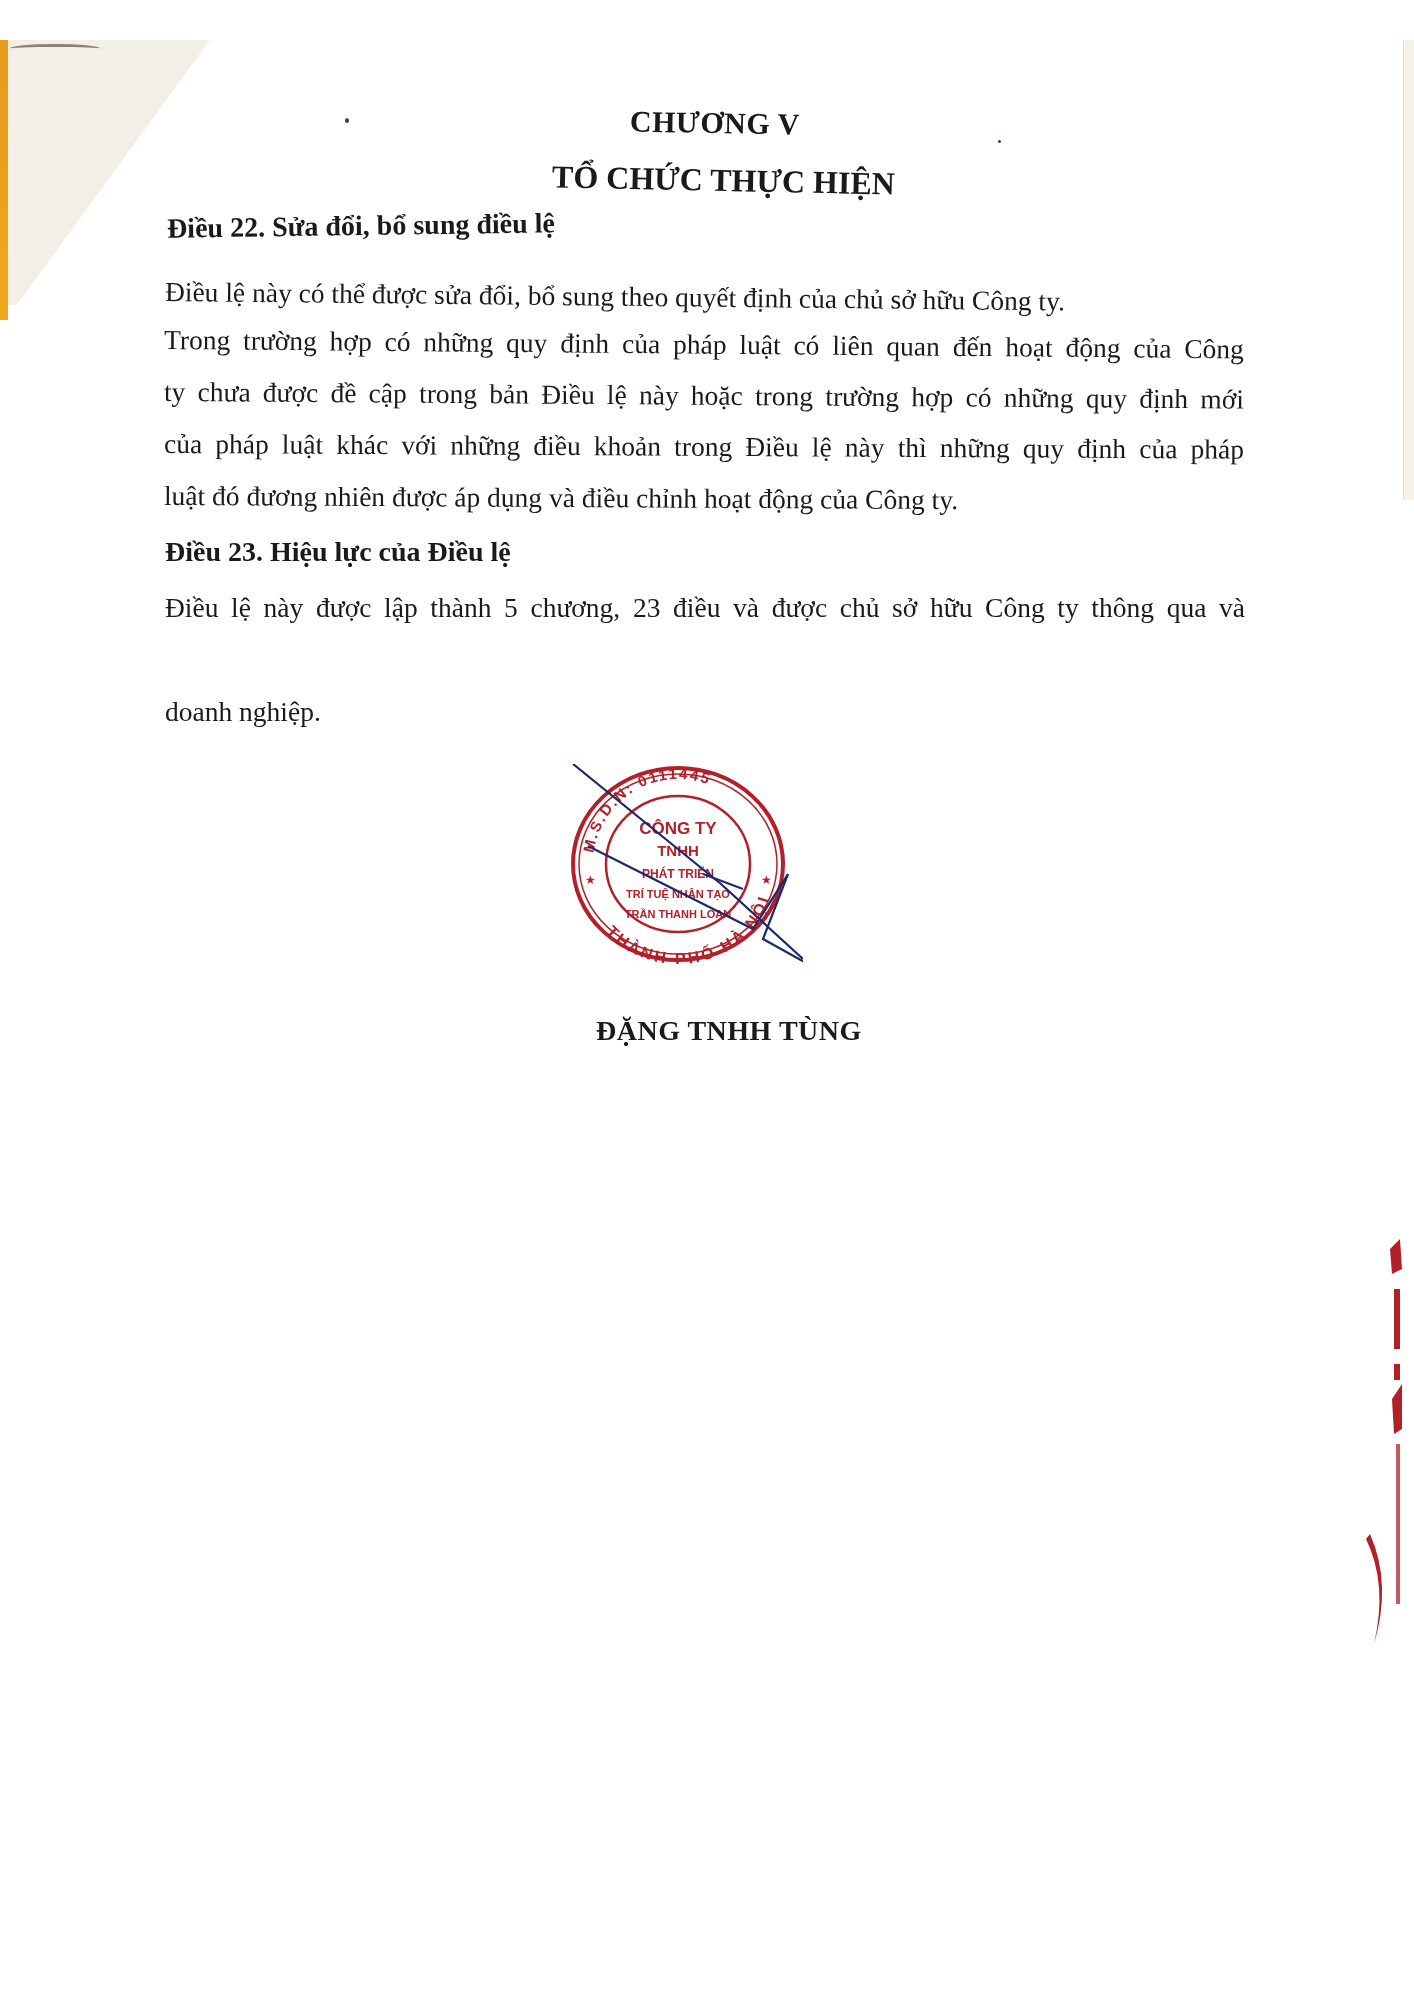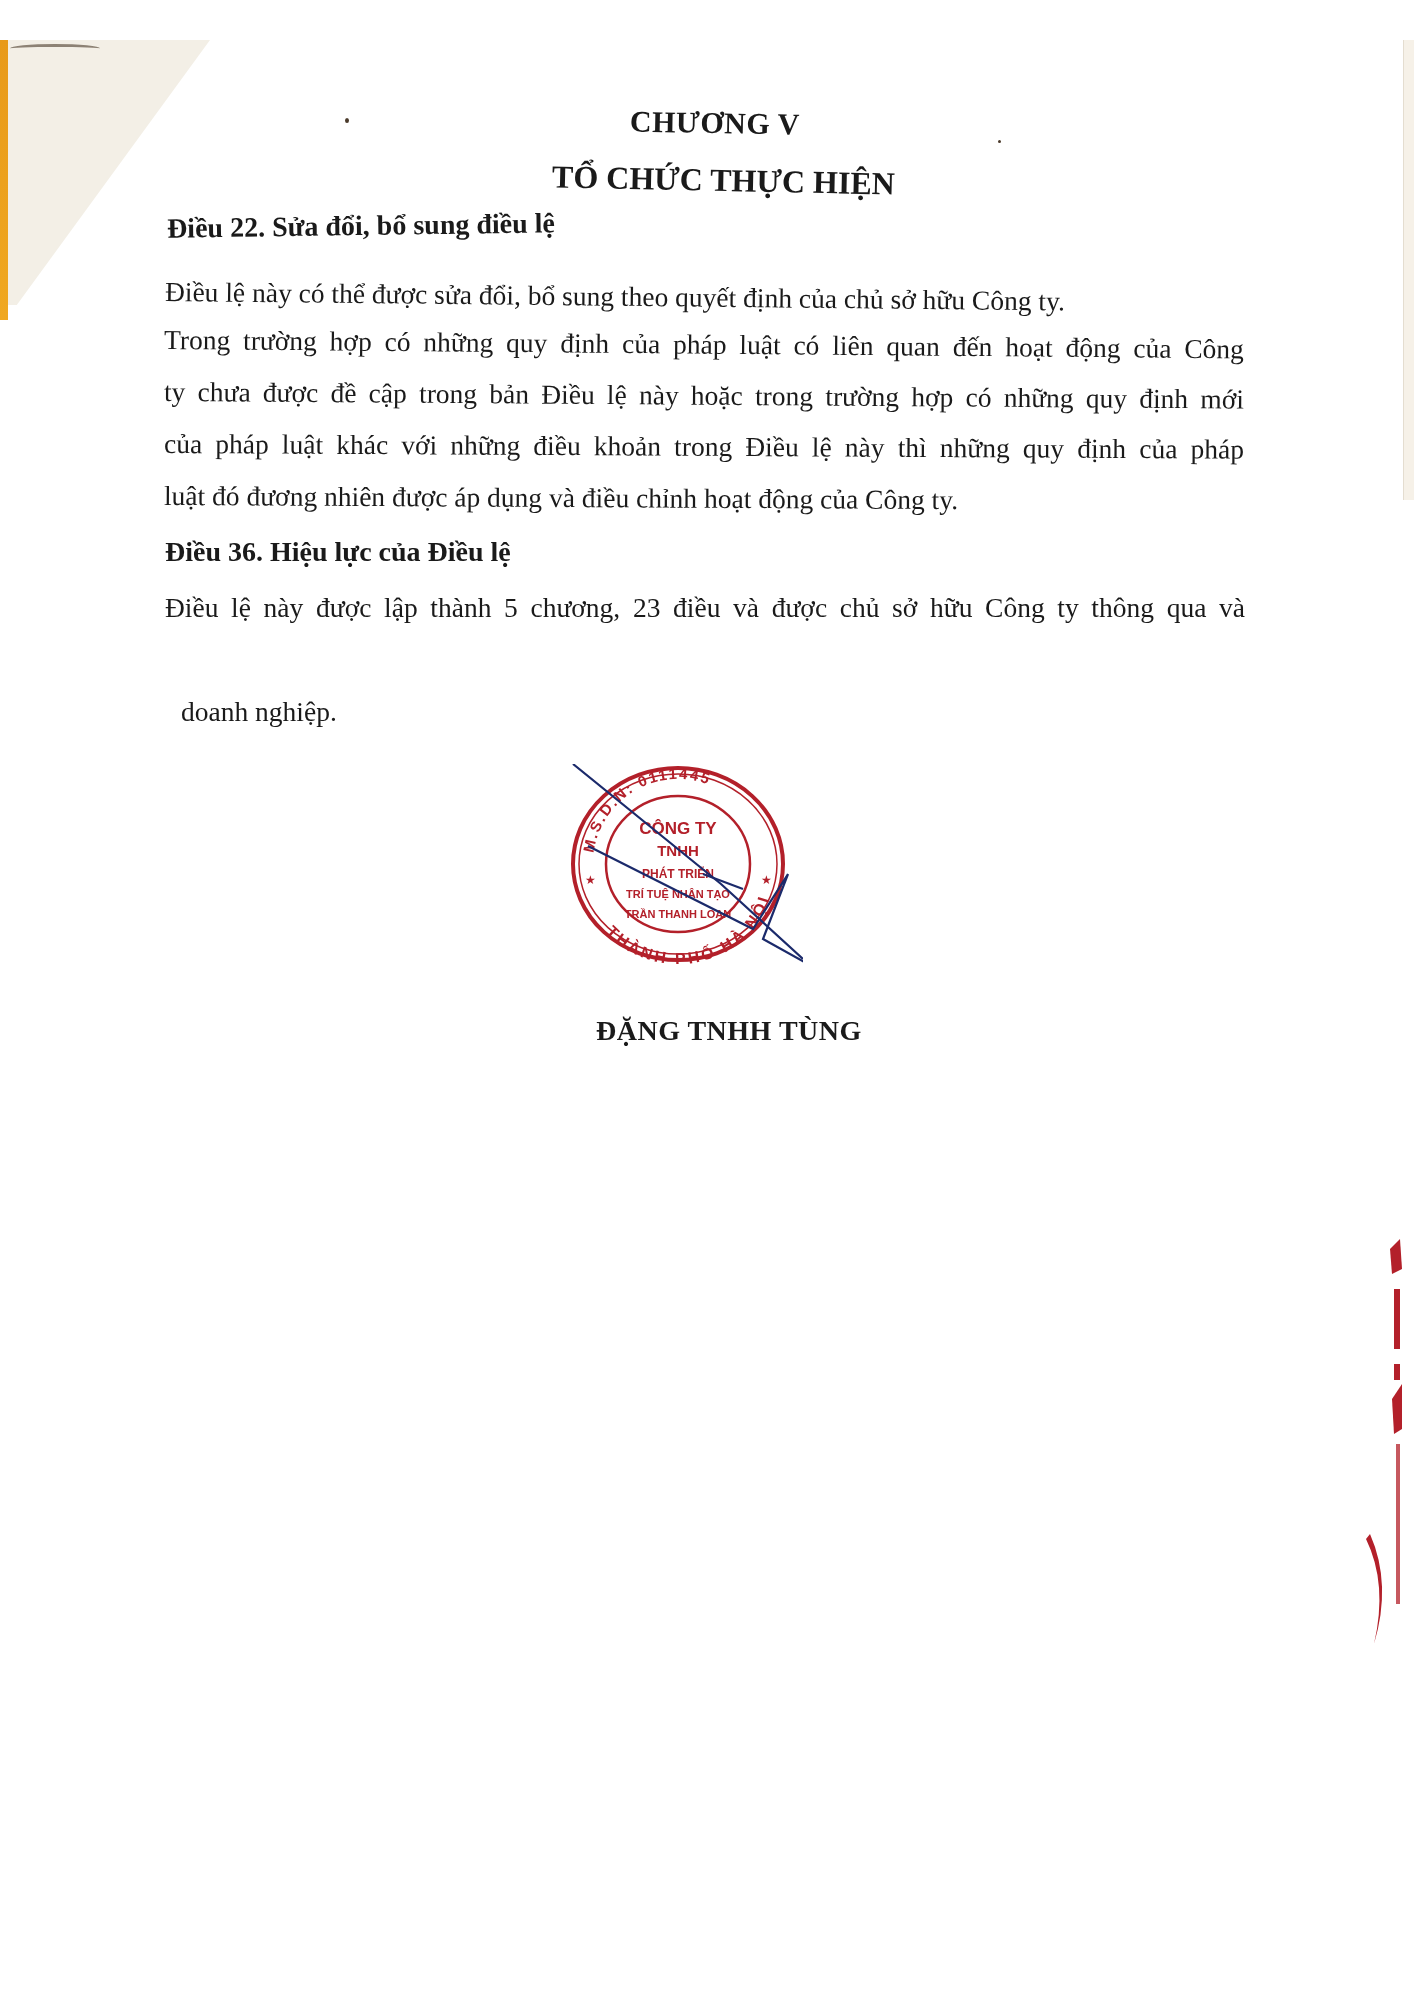--- a/index.html
+++ b/index.html
@@ -77,23 +77,23 @@
   <div class="chapter">CHƯƠNG V</div>
   <div class="chapter-sub">TỔ CHỨC THỰC HIỆN</div>
 
   <div class="heading" style="left:167px;top:196px;transform:rotate(-0.8deg);">Điều 22. Sửa đổi, bổ sung điều lệ</div>
   <div class="line" style="left:165px;top:262px;transform:rotate(0.6deg);">Điều lệ này có thể được sửa đổi, bổ sung theo quyết định của chủ sở hữu Công ty.</div>
   <div class="line justify" style="left:164px;top:310px;transform:rotate(0.5deg);">Trong trường hợp có những quy định của pháp luật có liên quan đến hoạt động của Công</div>
   <div class="line justify" style="left:164px;top:362px;transform:rotate(0.4deg);">ty chưa được đề cập trong bản Điều lệ này hoặc trong trường hợp có những quy định mới</div>
   <div class="line justify" style="left:164px;top:414px;transform:rotate(0.3deg);">của pháp luật khác với những điều khoản trong Điều lệ này thì những quy định của pháp</div>
   <div class="line" style="left:164px;top:466px;transform:rotate(0.3deg);">luật đó đương nhiên được áp dụng và điều chỉnh hoạt động của Công ty.</div>
 
-  <div class="heading" style="left:165px;top:522px;">Điều 36. Hiệu lực của Điều lệ</div>
+  <div class="heading" style="left:165px;top:522px;">Điều 23. Hiệu lực của Điều lệ</div>
   <div class="line justify" style="left:165px;top:578px;">Điều lệ này được lập thành 5 chương, 23 điều và được chủ sở hữu Công ty thông qua và</div>
-  <div class="line" style="left:165px;top:682px;margin-left:16px;">doanh nghiệp.</div>
+  <div class="line" style="left:165px;top:682px;">doanh nghiệp.</div>
 
 
   <svg class="stamp" viewBox="0 0 250 200">
     <defs>
       <path id="ringTop" d="M 40 100 A 85 85 0 0 1 210 100"></path>
       <path id="ringBot" d="M 30 110 A 95 90 0 0 0 220 110"></path>
     </defs>
     <ellipse cx="125" cy="100" rx="105" ry="96" fill="none" stroke="#b3202a" stroke-width="4"></ellipse>
     <ellipse cx="125" cy="100" rx="99" ry="90" fill="none" stroke="#b3202a" stroke-width="1.5"></ellipse>
     <ellipse cx="125" cy="100" rx="72" ry="68" fill="none" stroke="#b3202a" stroke-width="2.5"></ellipse>

